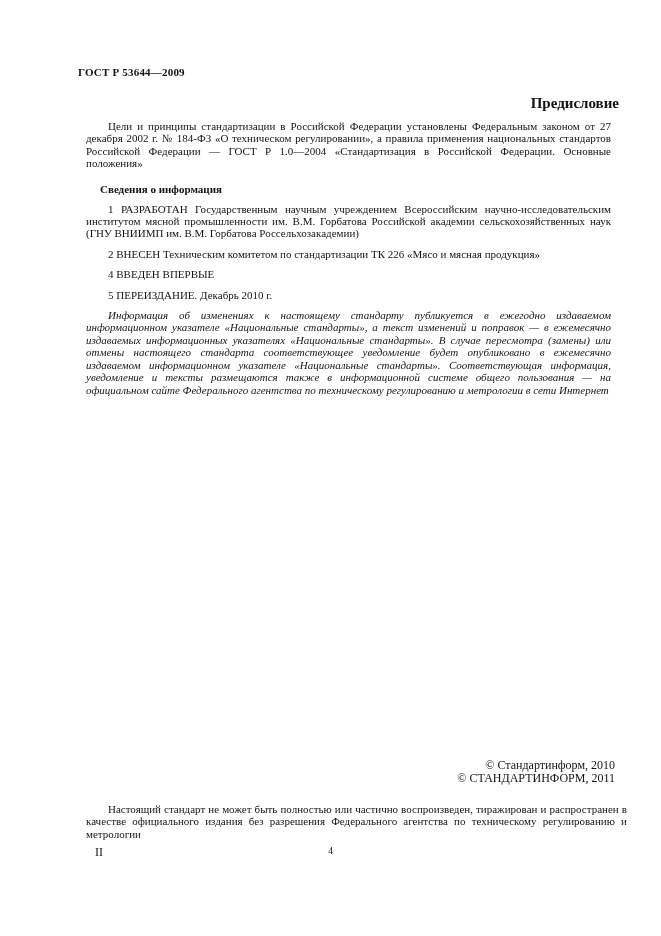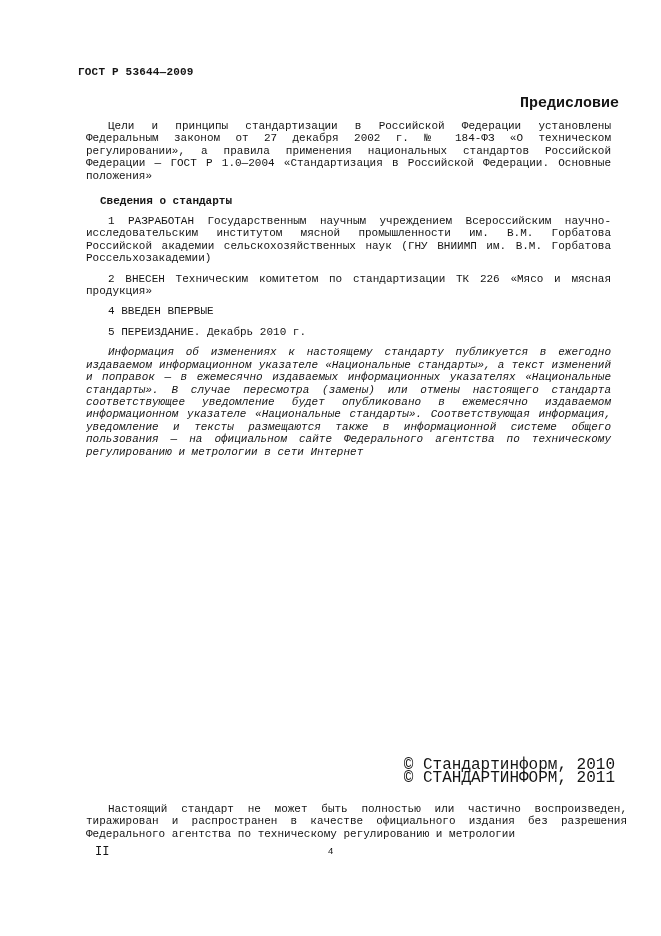--- a/index.html
+++ b/index.html
@@ -5,21 +5,21 @@
   html, body {
     margin: 0;
     padding: 0;
     background: #ffffff;
   }
   .page {
     position: relative;
     width: 661px;
     height: 936px;
     background: #ffffff;
-    font-family: Liberation Mono, monospace;
+    font-family: Liberation Serif, serif;
     color: #141414;
     overflow: hidden;
   }
   .col {
     position: absolute;
     left: 78px;
     top: 66px;
     width: 541px;
   }
   .doc-header {
@@ -53,23 +53,23 @@
   .std-item-4 { margin-top: 20px; }
   .std-item-5 { margin-top: 13px; }
   .amendment-note {
     margin-top: 33px;
     font-style: italic;
   }
   .copyright-block {
     position: absolute;
     top: 759px;
     right: 46px;
-    font-size: 16px;
+    font-size: 12px;
     line-height: 12.8px;
-    text-align: center;
+    text-align: right;
     margin-left: 9px;
   }
   .restriction {
     position: absolute;
     top: 795px;
     left: 78px;
     width: 541px;
   }
   .footer-roman {
     position: absolute;
@@ -92,21 +92,21 @@
 
 <div class="page">
 
   <div class="col">
     <p class="doc-header">ГОСТ Р 53644—2009</p>
 
     <p class="doc-title">Предисловие</p>
 
     <p class="body-par intro">Цели и принципы стандартизации в Российской Федерации установлены Федеральным законом от 27 декабря 2002 г. № 184-ФЗ «О техническом регулировании», а правила применения национальных стандартов Российской Федерации — ГОСТ Р 1.0—2004 «Стандартизация в Российской Федерации. Основные положения»</p>
 
-    <p class="section-heading">Сведения о стандарты</p>
+    <p class="section-heading">Сведения о информация</p>
 
     <p class="body-par std-item-1">1  РАЗРАБОТАН Государственным научным учреждением Всероссийским научно-исследовательским институтом мясной промышленности им. В.М. Горбатова Российской академии сельскохозяйственных наук (ГНУ ВНИИМП им. В.М. Горбатова Россельхозакадемии)</p>
 
     <p class="body-par std-item-2">2  ВНЕСЕН Техническим комитетом по стандартизации ТК 226 «Мясо и мясная продукция»</p>
 
 
     <p class="body-par std-item-4">4  ВВЕДЕН ВПЕРВЫЕ</p>
 
     <p class="body-par std-item-5">5  ПЕРЕИЗДАНИЕ. Декабрь 2010 г.</p>
 

